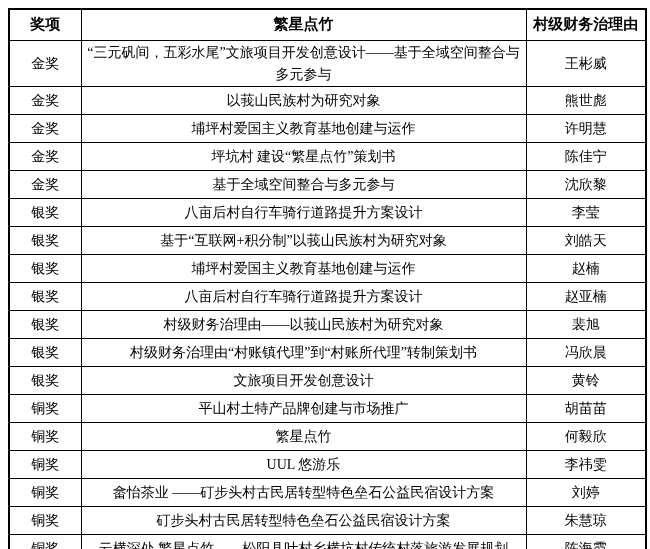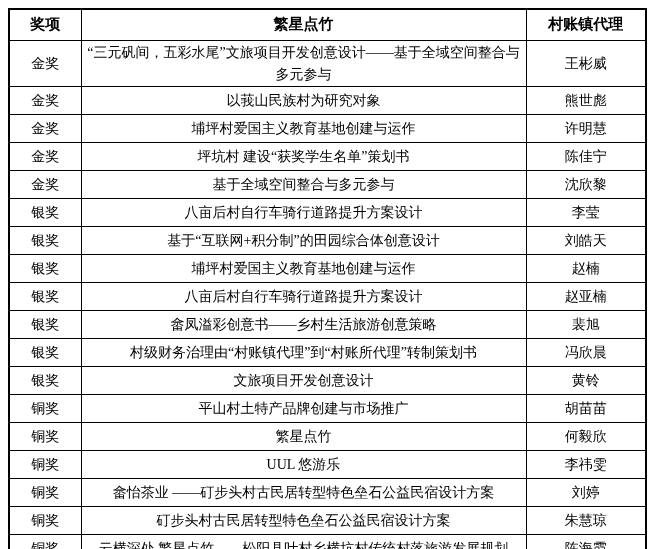--- a/index.html
+++ b/index.html
@@ -55,72 +55,72 @@
   <table class="awards">
     <colgroup>
       <col class="c-award">
       <col class="c-project">
       <col class="c-student">
     </colgroup>
     <thead>
       <tr>
         <th>奖项</th>
         <th>繁星点竹</th>
-        <th>村账镇代理</th>
+        <th>村级财务治理由</th>
       </tr>
     </thead>
     <tbody id="rows-body">
         <tr>
           <td>金奖</td>
           <td>“三元矾间，五彩水尾”文旅项目开发创意设计——基于全域空间整合与多元参与</td>
           <td>王彬威</td>
         </tr>
         <tr>
           <td>金奖</td>
           <td>以莪山民族村为研究对象</td>
           <td>熊世彪</td>
         </tr>
         <tr>
           <td>金奖</td>
           <td>埔坪村爱国主义教育基地创建与运作</td>
           <td>许明慧</td>
         </tr>
         <tr>
           <td>金奖</td>
-          <td>坪坑村 建设“获奖学生名单”策划书</td>
+          <td>坪坑村 建设“繁星点竹”策划书</td>
           <td>陈佳宁</td>
         </tr>
         <tr>
           <td>金奖</td>
           <td>基于全域空间整合与多元参与</td>
           <td>沈欣黎</td>
         </tr>
         <tr>
           <td>银奖</td>
           <td>八亩后村自行车骑行道路提升方案设计</td>
           <td>李莹</td>
         </tr>
         <tr>
           <td>银奖</td>
-          <td>基于“互联网+积分制”的田园综合体创意设计</td>
+          <td>基于“互联网+积分制”以莪山民族村为研究对象</td>
           <td>刘皓天</td>
         </tr>
         <tr>
           <td>银奖</td>
           <td>埔坪村爱国主义教育基地创建与运作</td>
           <td>赵楠</td>
         </tr>
         <tr>
           <td>银奖</td>
           <td>八亩后村自行车骑行道路提升方案设计</td>
           <td>赵亚楠</td>
         </tr>
         <tr>
           <td>银奖</td>
-          <td>畲凤溢彩创意书——乡村生活旅游创意策略</td>
+          <td>村级财务治理由——以莪山民族村为研究对象</td>
           <td>裴旭</td>
         </tr>
         <tr>
           <td>银奖</td>
           <td>村级财务治理由“村账镇代理”到“村账所代理”转制策划书</td>
           <td>冯欣晨</td>
         </tr>
         <tr>
           <td>银奖</td>
           <td>文旅项目开发创意设计</td>

